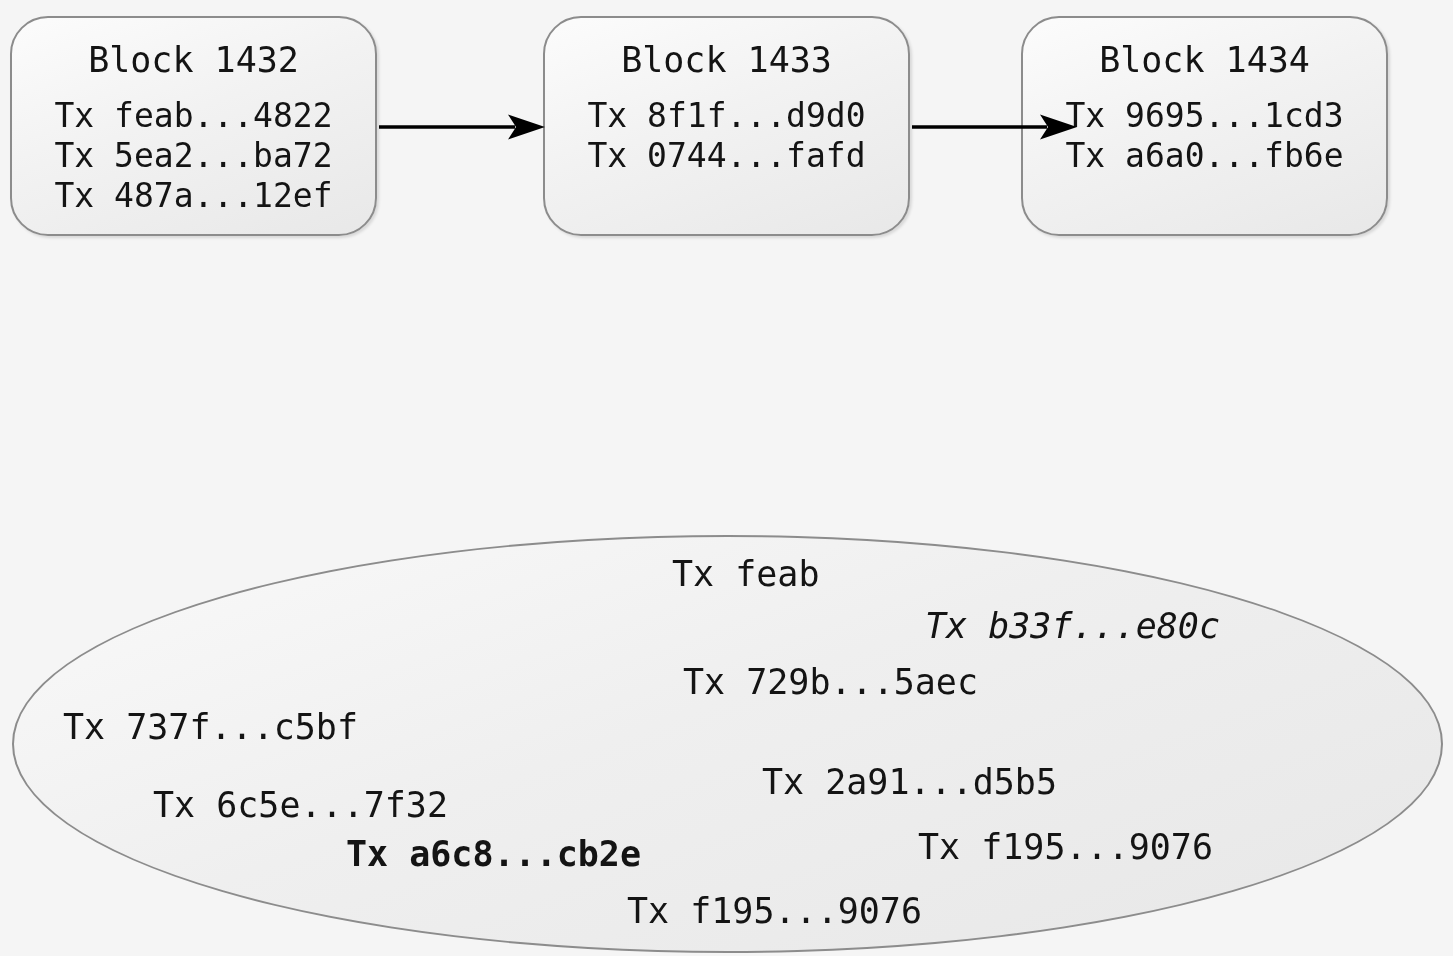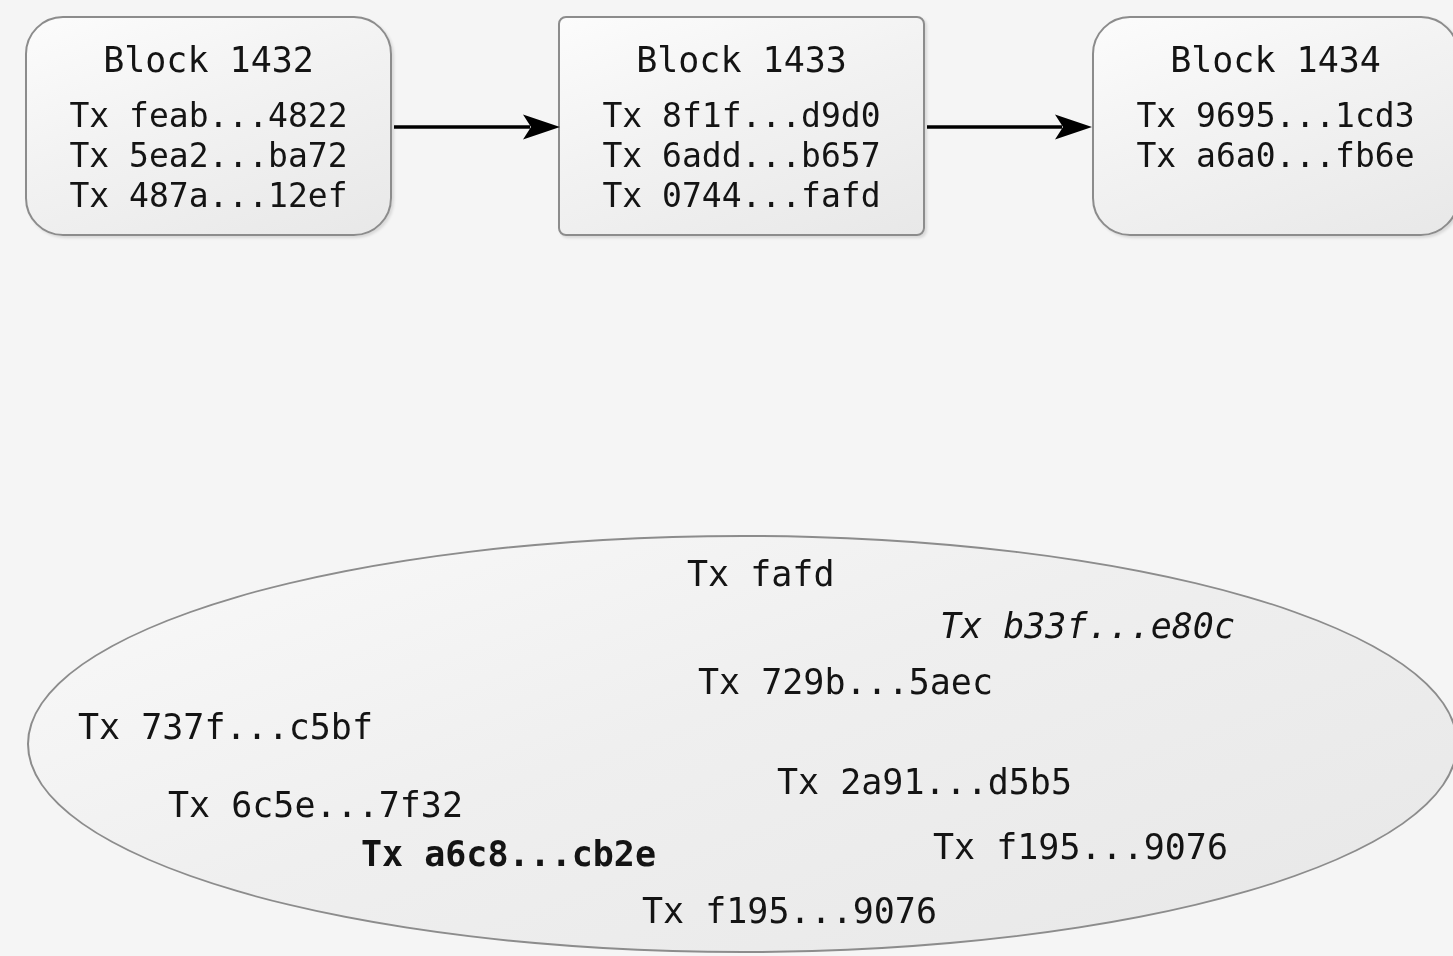--- a/index.html
+++ b/index.html
@@ -9,36 +9,35 @@
     height: 956px;
     background: #f5f5f5;
     overflow: hidden;
     font-family: "DejaVu Sans Mono", "Liberation Mono", monospace;
     color: #141414;
   }
   .canvas {
     position: relative;
     width: 1237px;
     height: 956px;
-    margin-left: 15px;
   }
   
   .block-node {
     position: absolute;
     top: 16px;
     width: 363px;
     height: 216px;
     border: 2px solid #8c8c8c;
     border-radius: 38px;
     background: linear-gradient(160deg, #fcfcfc 0%, #f2f2f2 45%, #e8e8e8 100%);
     box-shadow: 2px 2px 3px rgba(0,0,0,0.12);
   }
   .block-node.b1 { left: 10px; }
-  .block-node.b2 { left: 543px; border-radius: 8px; }
-  .block-node.b3 { left: 1077px; }
+  .block-node.b2 { left: 543px; }
+  .block-node.b3 { left: 1021px; }
   .block-title {
     margin-top: 22px;
     text-align: center;
     font-size: 35px;
     line-height: 40px;
     white-space: nowrap;
   }
   .tx-list { margin-top: 16px; }
   .block-tx {
     text-align: center;
@@ -92,21 +91,20 @@
       <div class="block-tx">Tx feab...4822</div>
       <div class="block-tx">Tx 5ea2...ba72</div>
       <div class="block-tx">Tx 487a...12ef</div>
     </div>
   </div>
 
   <div class="block-node b2">
     <div class="block-title">Block 1433</div>
     <div class="tx-list">
       <div class="block-tx">Tx 8f1f...d9d0</div>
-      <div class="block-tx">Tx 6add...b657</div>
       <div class="block-tx">Tx 0744...fafd</div>
     </div>
   </div>
 
   <div class="block-node b3">
     <div class="block-title">Block 1434</div>
     <div class="tx-list">
       <div class="block-tx">Tx 9695...1cd3</div>
       <div class="block-tx">Tx a6a0...fb6e</div>
     </div>
@@ -117,21 +115,21 @@
       <line x1="379" y1="127" x2="515" y2="127" stroke="#000000" stroke-width="3.5"></line>
       <polygon points="545,127 508,114.5 516,127 508,139.5" fill="#000000"></polygon>
     </g>
     <g>
       <line x1="912" y1="127" x2="1047" y2="127" stroke="#000000" stroke-width="3.5"></line>
       <polygon points="1077,127 1040,114.5 1048,127 1040,139.5" fill="#000000"></polygon>
     </g>
   </svg>
 
   <div class="pool"></div>
-  <div class="pool-text pool-label">Tx fafd</div>
+  <div class="pool-text pool-label">Tx feab</div>
   <div class="pool-text pool-tx-0">Tx b33f...e80c</div>
   <div class="pool-text pool-tx-1">Tx 729b...5aec</div>
   <div class="pool-text pool-tx-2">Tx 737f...c5bf</div>
   <div class="pool-text pool-tx-3">Tx 2a91...d5b5</div>
   <div class="pool-text pool-tx-4">Tx 6c5e...7f32</div>
   <div class="pool-text pool-tx-5">Tx f195...9076</div>
   <div class="pool-text pool-tx-6">Tx a6c8...cb2e</div>
   <div class="pool-text pool-tx-7">Tx f195...9076</div>
 
 </div>

